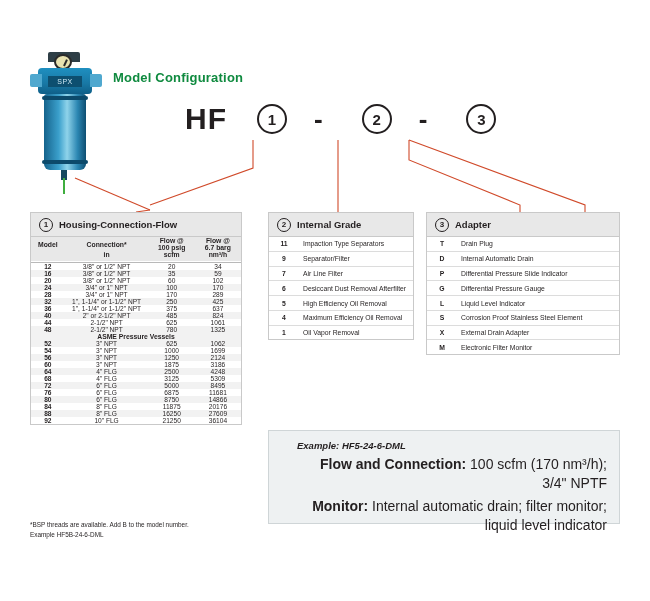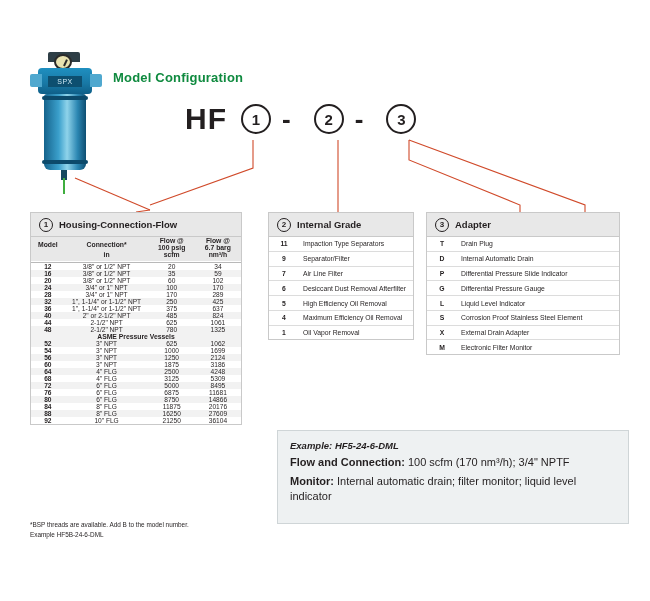--- a/index.html
+++ b/index.html
@@ -29,21 +29,21 @@
   .prod-drain { position:absolute; left:31px; top:118px; width:6px; height:10px; background:#16485f; }
   .prod-drain-tube { position:absolute; left:33px; top:126px; width:2px; height:16px; background:#3fae3f; }
 
   
   .model-config-title {
     position:absolute; left:113px; top:70px;
     color:#0f8a3f; font-weight:bold; font-size:13px; letter-spacing:.2px;
   }
 
   
-  .formula { position:absolute; left:185px; top:98px; height:42px; display:flex; align-items:center; }
+  .formula { position:absolute; left:185px; top:98px; height:42px; display:flex; align-items:center;gap:16px; }
   .formula .hf { font-size:30px; font-weight:bold; letter-spacing:1px; color:#231f20; }
   .formula .dash { font-size:26px; font-weight:bold; margin:0 11px; color:#231f20; }
   .circ {
     width:30px; height:30px; border:2px solid #231f20; border-radius:50%;
     display:flex; align-items:center; justify-content:center;
     font-size:15px; font-weight:bold; margin-left:12px; margin-right:0;
   }
   .formula .circ.first { margin-left:14px; }
 
   
@@ -84,25 +84,25 @@
   table.kv td.k { width:30px; text-align:center; font-weight:bold; }
   table.kv td.v { text-align:left; padding-left:4px; }
   table.kv tr { border-bottom:1px solid #dcdcdc; }
   table.kv tr:last-child { border-bottom:none; }
 
   
   .footnote { position:absolute; left:30px; top:520px; width:230px; font-size:6.4px; line-height:1.5; color:#231f20; }
 
   
   #example-box {
-    position:absolute; left:277px; top:430px; width:352px; height:94px;
-    background:#eef1f2; border:1px solid #cfd5d7;
+    position:absolute; left:268px; top:430px; width:352px; height:94px;
+    background:#eef1f2; border:1px solid #cfd5d7;padding-left:16px;
   }
   #example-box .ex-title { font-size:9.5px; font-weight:bold; font-style:italic; padding:9px 0 0 12px; }
-  #example-box .ex-line { font-size:11px; padding:4px 12px 0 12px; line-height:1.35; }
+  #example-box .ex-line { font-size:14px; padding:4px 12px 0 12px; line-height:1.35;text-align:right; }
   #example-box .ex-line b { font-weight:bold; }
 </style>
 </head>
 <body>
 
 <div id="root">
 
   <div class="product">
     <div class="prod-cap"></div>
     <div class="prod-gauge"></div>

